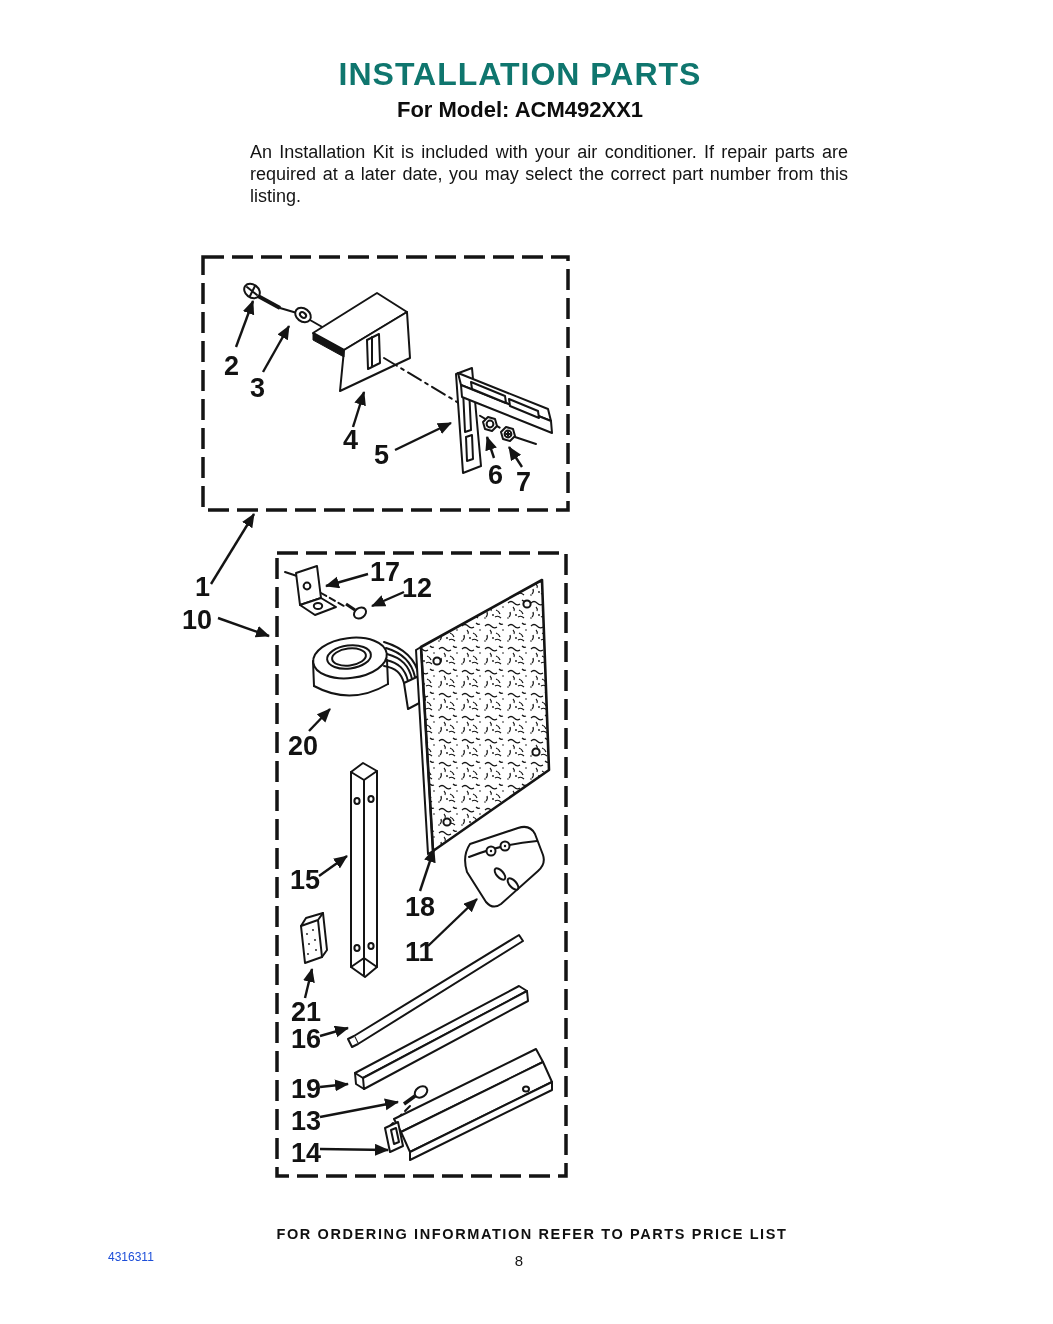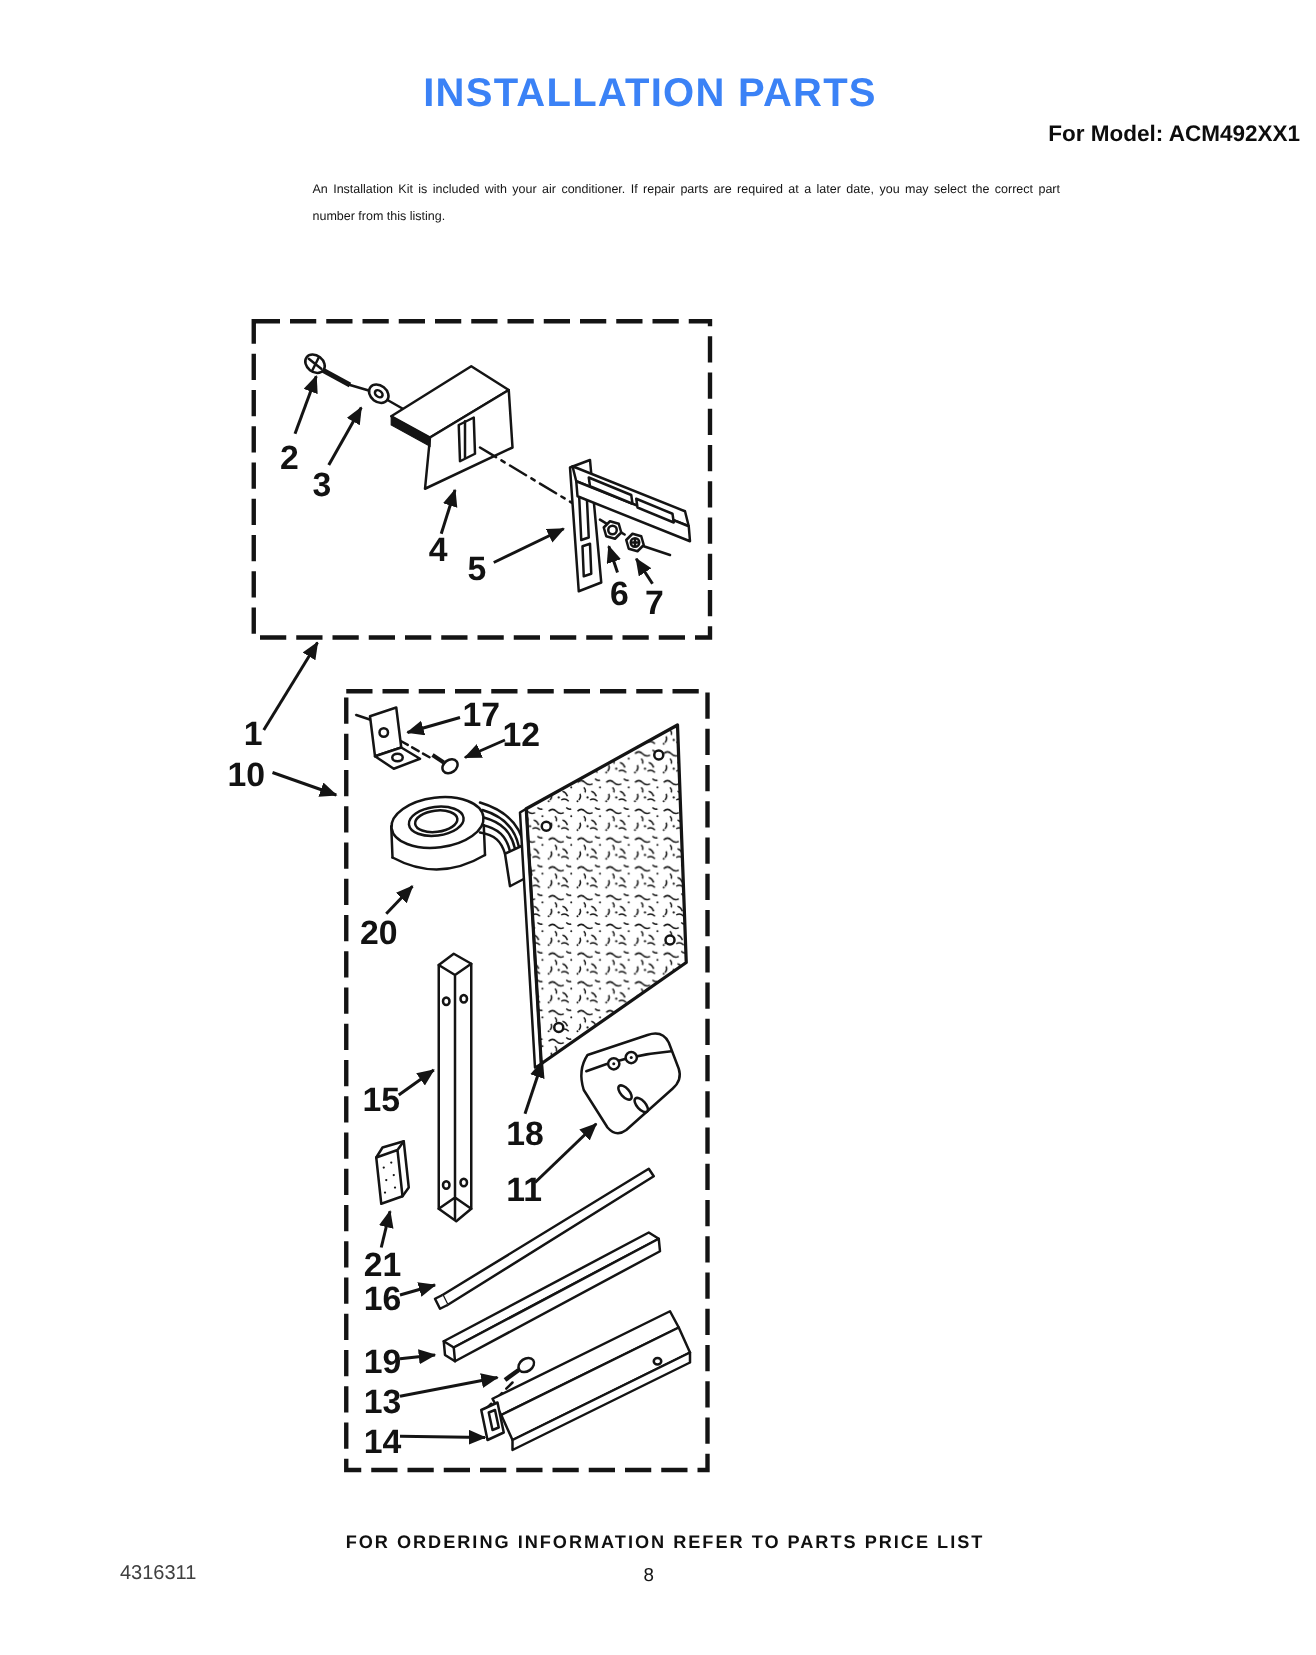--- a/index.html
+++ b/index.html
@@ -4,41 +4,41 @@
 <style>
   html,body{margin:0;padding:0;background:#e8e8e8;}
   .page{
     position:relative;width:1053px;height:1324px;margin:0 auto;
     background:#ffffff;color:#111;
     font-family:"Liberation Sans", sans-serif;
     overflow:hidden;
   }
   .title{
     position:absolute;left:0;top:56px;width:1040px;text-align:center;
-    font-size:32px;font-weight:bold;letter-spacing:1px;color:#3b82f6;
+    font-size:32px;font-weight:bold;letter-spacing:1px;color:#0f766e;
   }
   .subtitle{
-    position:absolute;left:0;top:97px;width:1040px;text-align:right;
-    font-size:18px;font-weight:bold;color:#0d0d0d;
+    position:absolute;left:0;top:97px;width:1040px;text-align:center;
+    font-size:22px;font-weight:bold;color:#0d0d0d;
   }
   .intro{
     position:absolute;left:250px;top:141px;width:598px;
-    font-size:10px;line-height:22px;color:#141414;
+    font-size:18px;line-height:22px;color:#141414;
   }
   .intro p{margin:0 0 9px 0;text-align:justify;}
   svg text.callout{
     font-family:"Liberation Sans", sans-serif;
     font-size:27px;font-weight:bold;fill:#121212;
   }
   .ordering-note{
     position:absolute;left:0;top:1226px;width:1064px;text-align:center;
     font-size:14.5px;font-weight:bold;letter-spacing:1.6px;color:#101010;
   }
   .doc-number{
-    position:absolute;left:96px;top:1250px;font-size:16px;color:#404040;
+    position:absolute;left:108px;top:1250px;font-size:12px;color:#1d4ed8;
   }
   .page-number{
     position:absolute;left:0;top:1252px;width:1038px;text-align:center;
     font-size:15px;color:#161616;
   }
   .ink{stroke:#141414;fill:none;stroke-width:2;stroke-linecap:round;stroke-linejoin:round;}
   .inkw{stroke:#141414;fill:#ffffff;stroke-width:2;stroke-linejoin:round;}
   .arrow{stroke:#141414;stroke-width:2.4;fill:none;}
 </style>
 </head>

